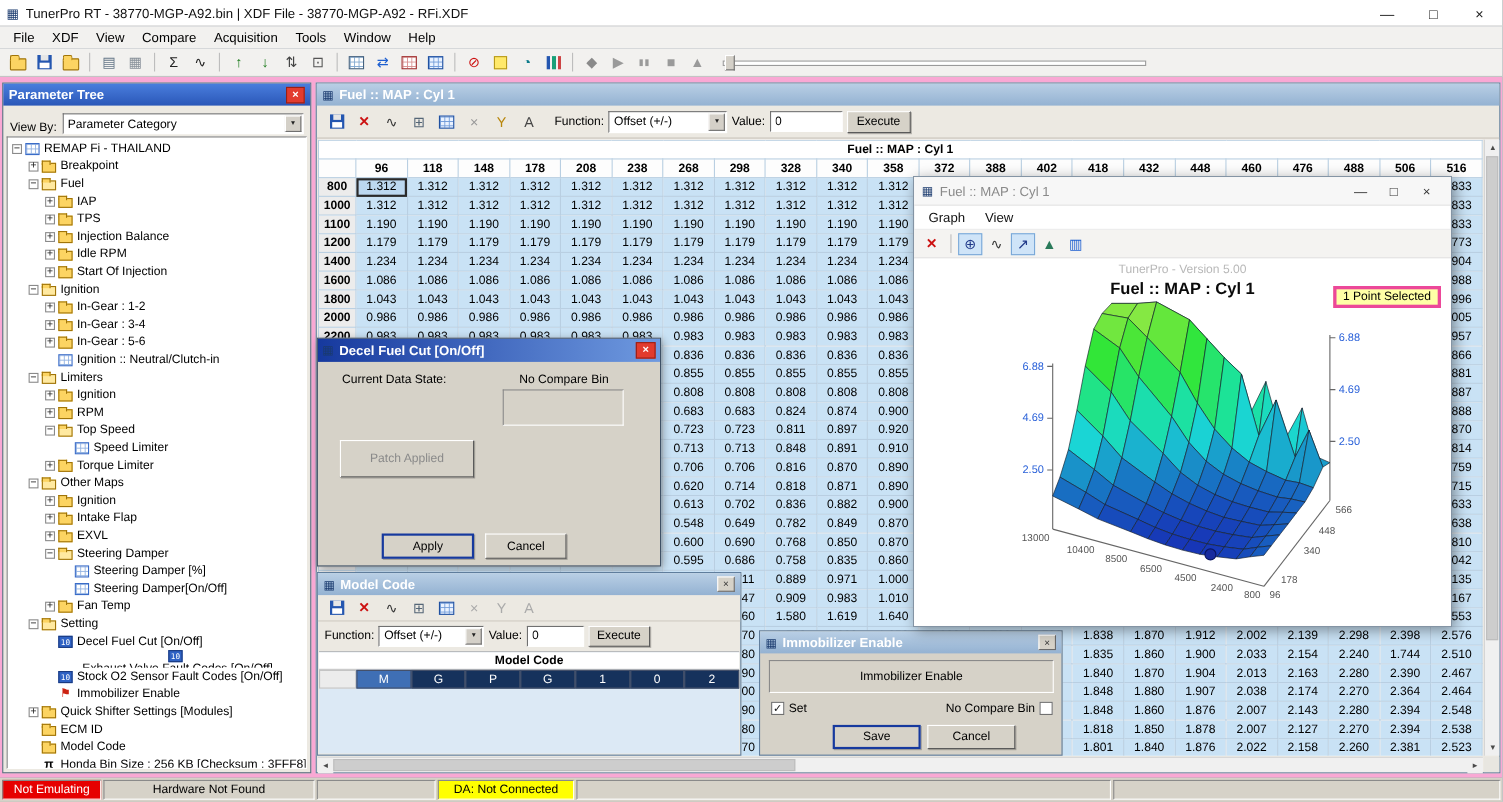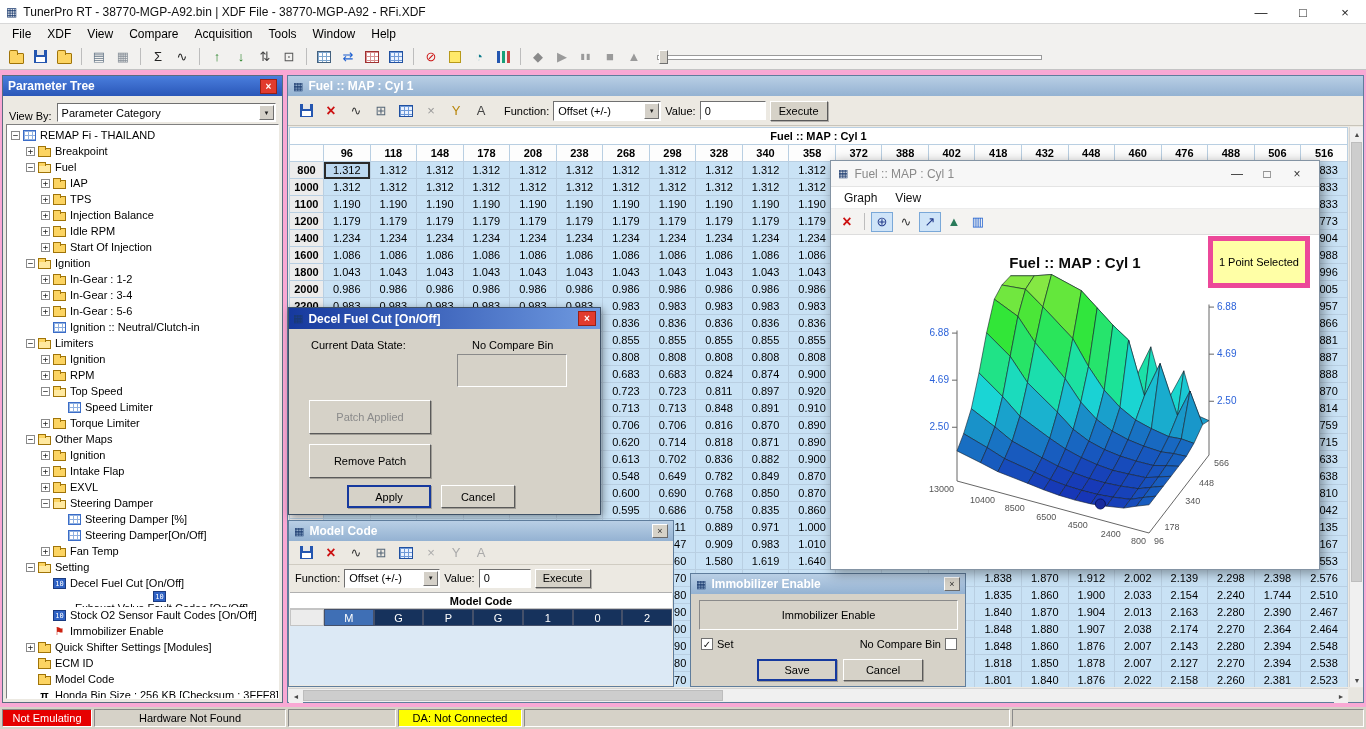--- a/index.html
+++ b/index.html
@@ -119,21 +119,21 @@
   .gw-title{height:26px;background:#f7f7f7;display:flex;align-items:center;gap:6px;padding:0 7px;color:#8a8a8a;font-size:12px;border-bottom:1px solid #e4e4e4;}
   .gw-btns{margin-left:auto;display:flex;}
   .gw-btn{width:30px;height:24px;display:flex;align-items:center;justify-content:center;color:#333;font-size:12px;}
   .gw-menu{height:22px;display:flex;align-items:center;border-bottom:1px solid #ececec;padding-left:4px;}
   .gw-menu span{padding:2px 9px;font-size:12px;color:#111;}
   .gw-toolbar{height:26px;display:flex;align-items:center;gap:2px;padding-left:5px;background:#f4f3f1;border-bottom:1px solid #ddd;}
   .gw-toolbar .tbi.active{background:#cfe4f8;border:1px solid #7aa8d8;}
   .gw-chart{position:absolute;left:0;top:74px;right:0;bottom:0;background:#fff;}
   .watermark{position:absolute;top:4px;width:100%;text-align:center;color:#b8b8b8;font-size:11px;}
   .gtitle{position:absolute;top:19px;width:100%;text-align:center;font-weight:bold;font-size:15px;color:#0a0a0a;}
-  .gbadge{position:absolute;top:1px;right:9px;background:#ffffa6;border:5px solid #ec4899;padding:15px 6px;font-size:11px;}
+  .gbadge{position:absolute;top:25px;right:9px;background:#ffffa6;border:3px solid #ec4899;padding:1px 6px;font-size:11px;}
   .gw-chart svg{position:absolute;left:0;top:0;}
 
   
   .statusbar{position:absolute;left:0;top:707px;width:100%;height:22px;background:#d6d2c8;display:flex;gap:2px;padding:2px;z-index:50;}
   .seg{border:1px solid;border-color:#8a8a8a #fff #fff #8a8a8a;display:flex;align-items:center;justify-content:center;font-size:11px;height:100%;}
 </style>
 </head>
 <body>
 
 <div class="app">
@@ -1288,21 +1288,20 @@
     <div class="decel">
       <div class="dlg-title">
         <span class="child-ico">▦</span>
         <span>Decel Fuel Cut [On/Off]</span>
         <span class="dlg-close">×</span>
       </div>
       <span class="label" style="left:22px;top:31px;">Current Data State:</span>
       <span class="label" style="left:183px;top:31px;">No Compare Bin</span>
       <div class="state-box sunken" style="left:168px;top:46px;width:110px;height:33px;"></div>
       <button class="btn disabled" style="position:absolute;left:20px;top:92px;width:122px;height:34px;">Patch Applied</button>
-      <button class="btn" style="position:absolute;left:20px;top:136px;width:122px;height:34px;">Remove Patch</button>
       <button class="btn default" style="position:absolute;left:58px;top:177px;width:84px;height:23px;">Apply</button>
       <button class="btn" style="position:absolute;left:152px;top:177px;width:74px;height:23px;">Cancel</button>
     </div>
 
     <div class="model-win">
       <div class="child-title">
         <span class="child-ico">▦</span>
         <span>Model Code</span>
         <span class="child-btn">×</span>
       </div>
@@ -1381,20 +1380,21 @@
       <div class="gw-toolbar">
           <span class="tbi" style="color: rgb(204, 17, 17); font-size: 16px; font-weight: bold;">×</span>
           <span class="tb-sep"></span>
           <span class="tbi active" style="color: rgb(34, 58, 138);">⊕</span>
           <span class="tbi" style="color: rgb(51, 51, 51);">∿</span>
           <span class="tbi active" style="color: rgb(34, 58, 138);">↗</span>
           <span class="tbi" style="color: rgb(42, 122, 90);">▲</span>
           <span class="tbi" style="color: rgb(29, 95, 208);">▥</span>
         </div>
       <div class="gw-chart">
+        <div class="watermark">TunerPro - Version 5.00</div>
         <div class="gtitle">Fuel :: MAP : Cyl 1</div>
         <div class="gbadge">1 Point Selected</div>
         <svg width="488" height="334" viewBox="0 0 488 334">
             <line x1="318" y1="298" x2="126" y2="246" stroke="#666"></line>
             <line x1="318" y1="298" x2="378" y2="220" stroke="#666"></line>
             <line x1="126" y1="246" x2="126" y2="95.5" stroke="#666"></line>
             <line x1="378" y1="220" x2="378" y2="69.5" stroke="#666"></line>
             <line x1="121" y1="192.25" x2="126" y2="192.25" stroke="#666"></line>
             <text x="118" y="195.25" text-anchor="end" fill="#2b62d9" font-size="10" font-family="Liberation Sans, sans-serif">2.50</text>
             <line x1="378" y1="166.25" x2="383" y2="166.25" stroke="#666"></line>

